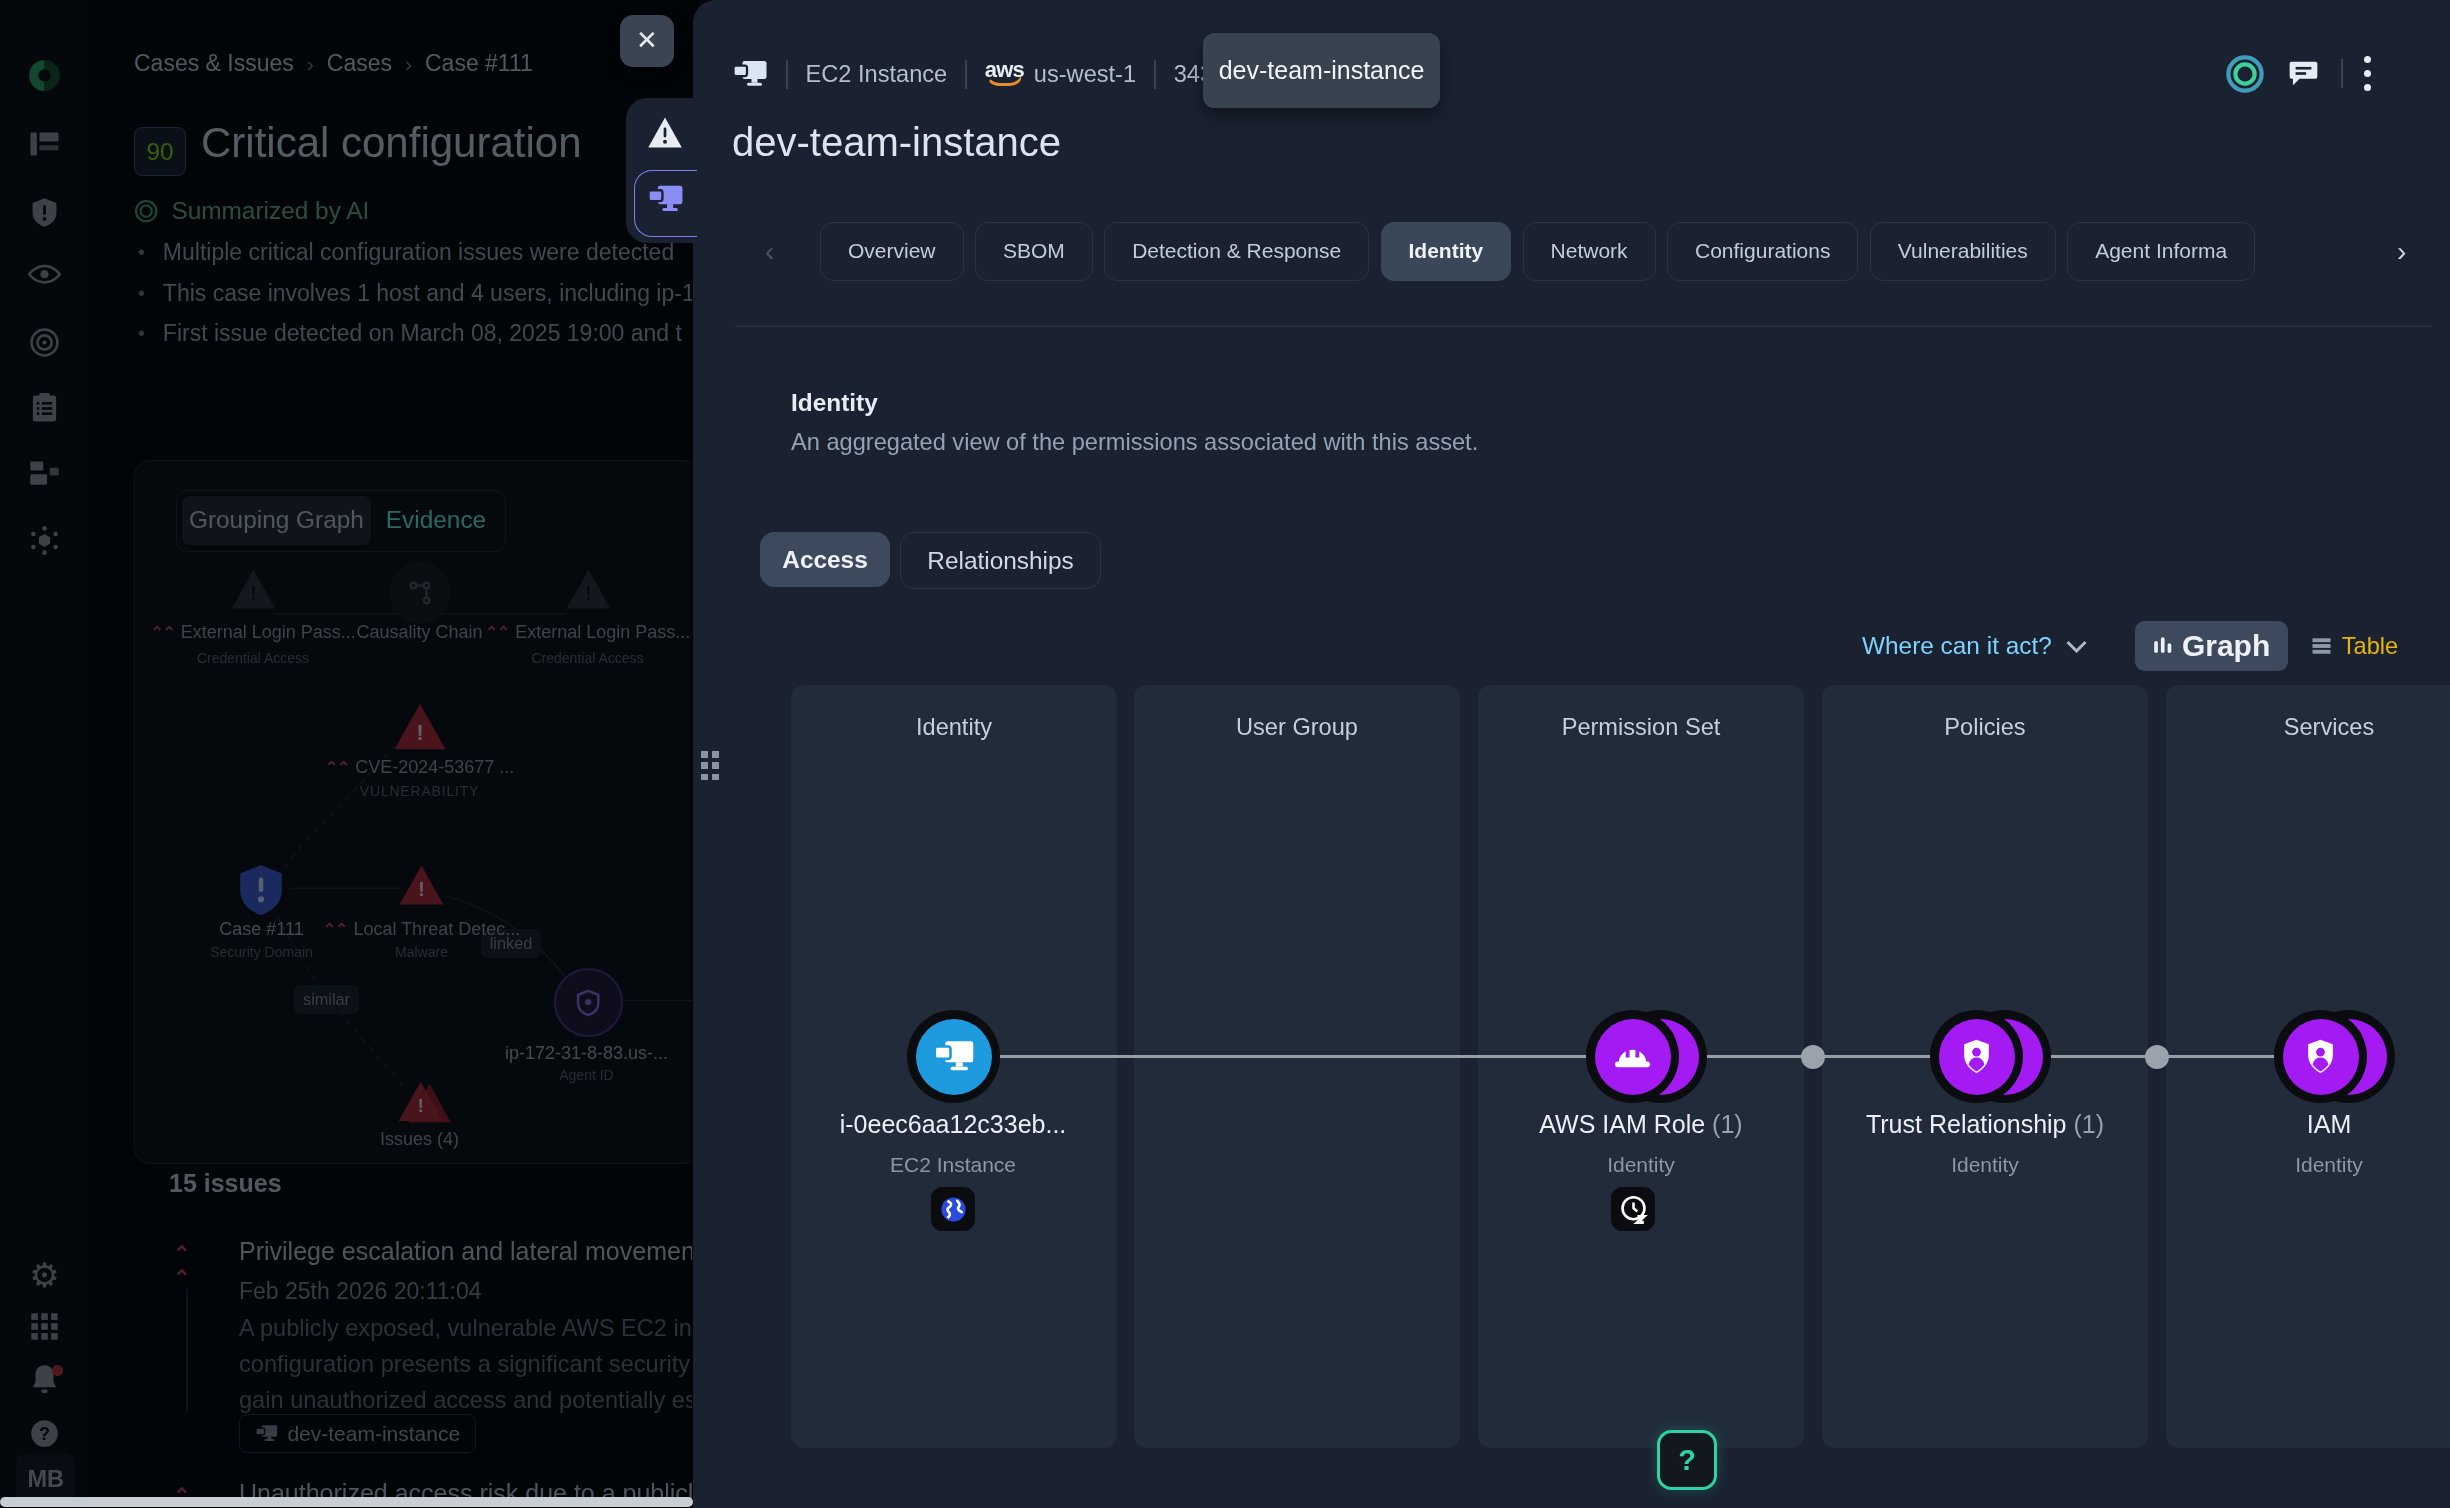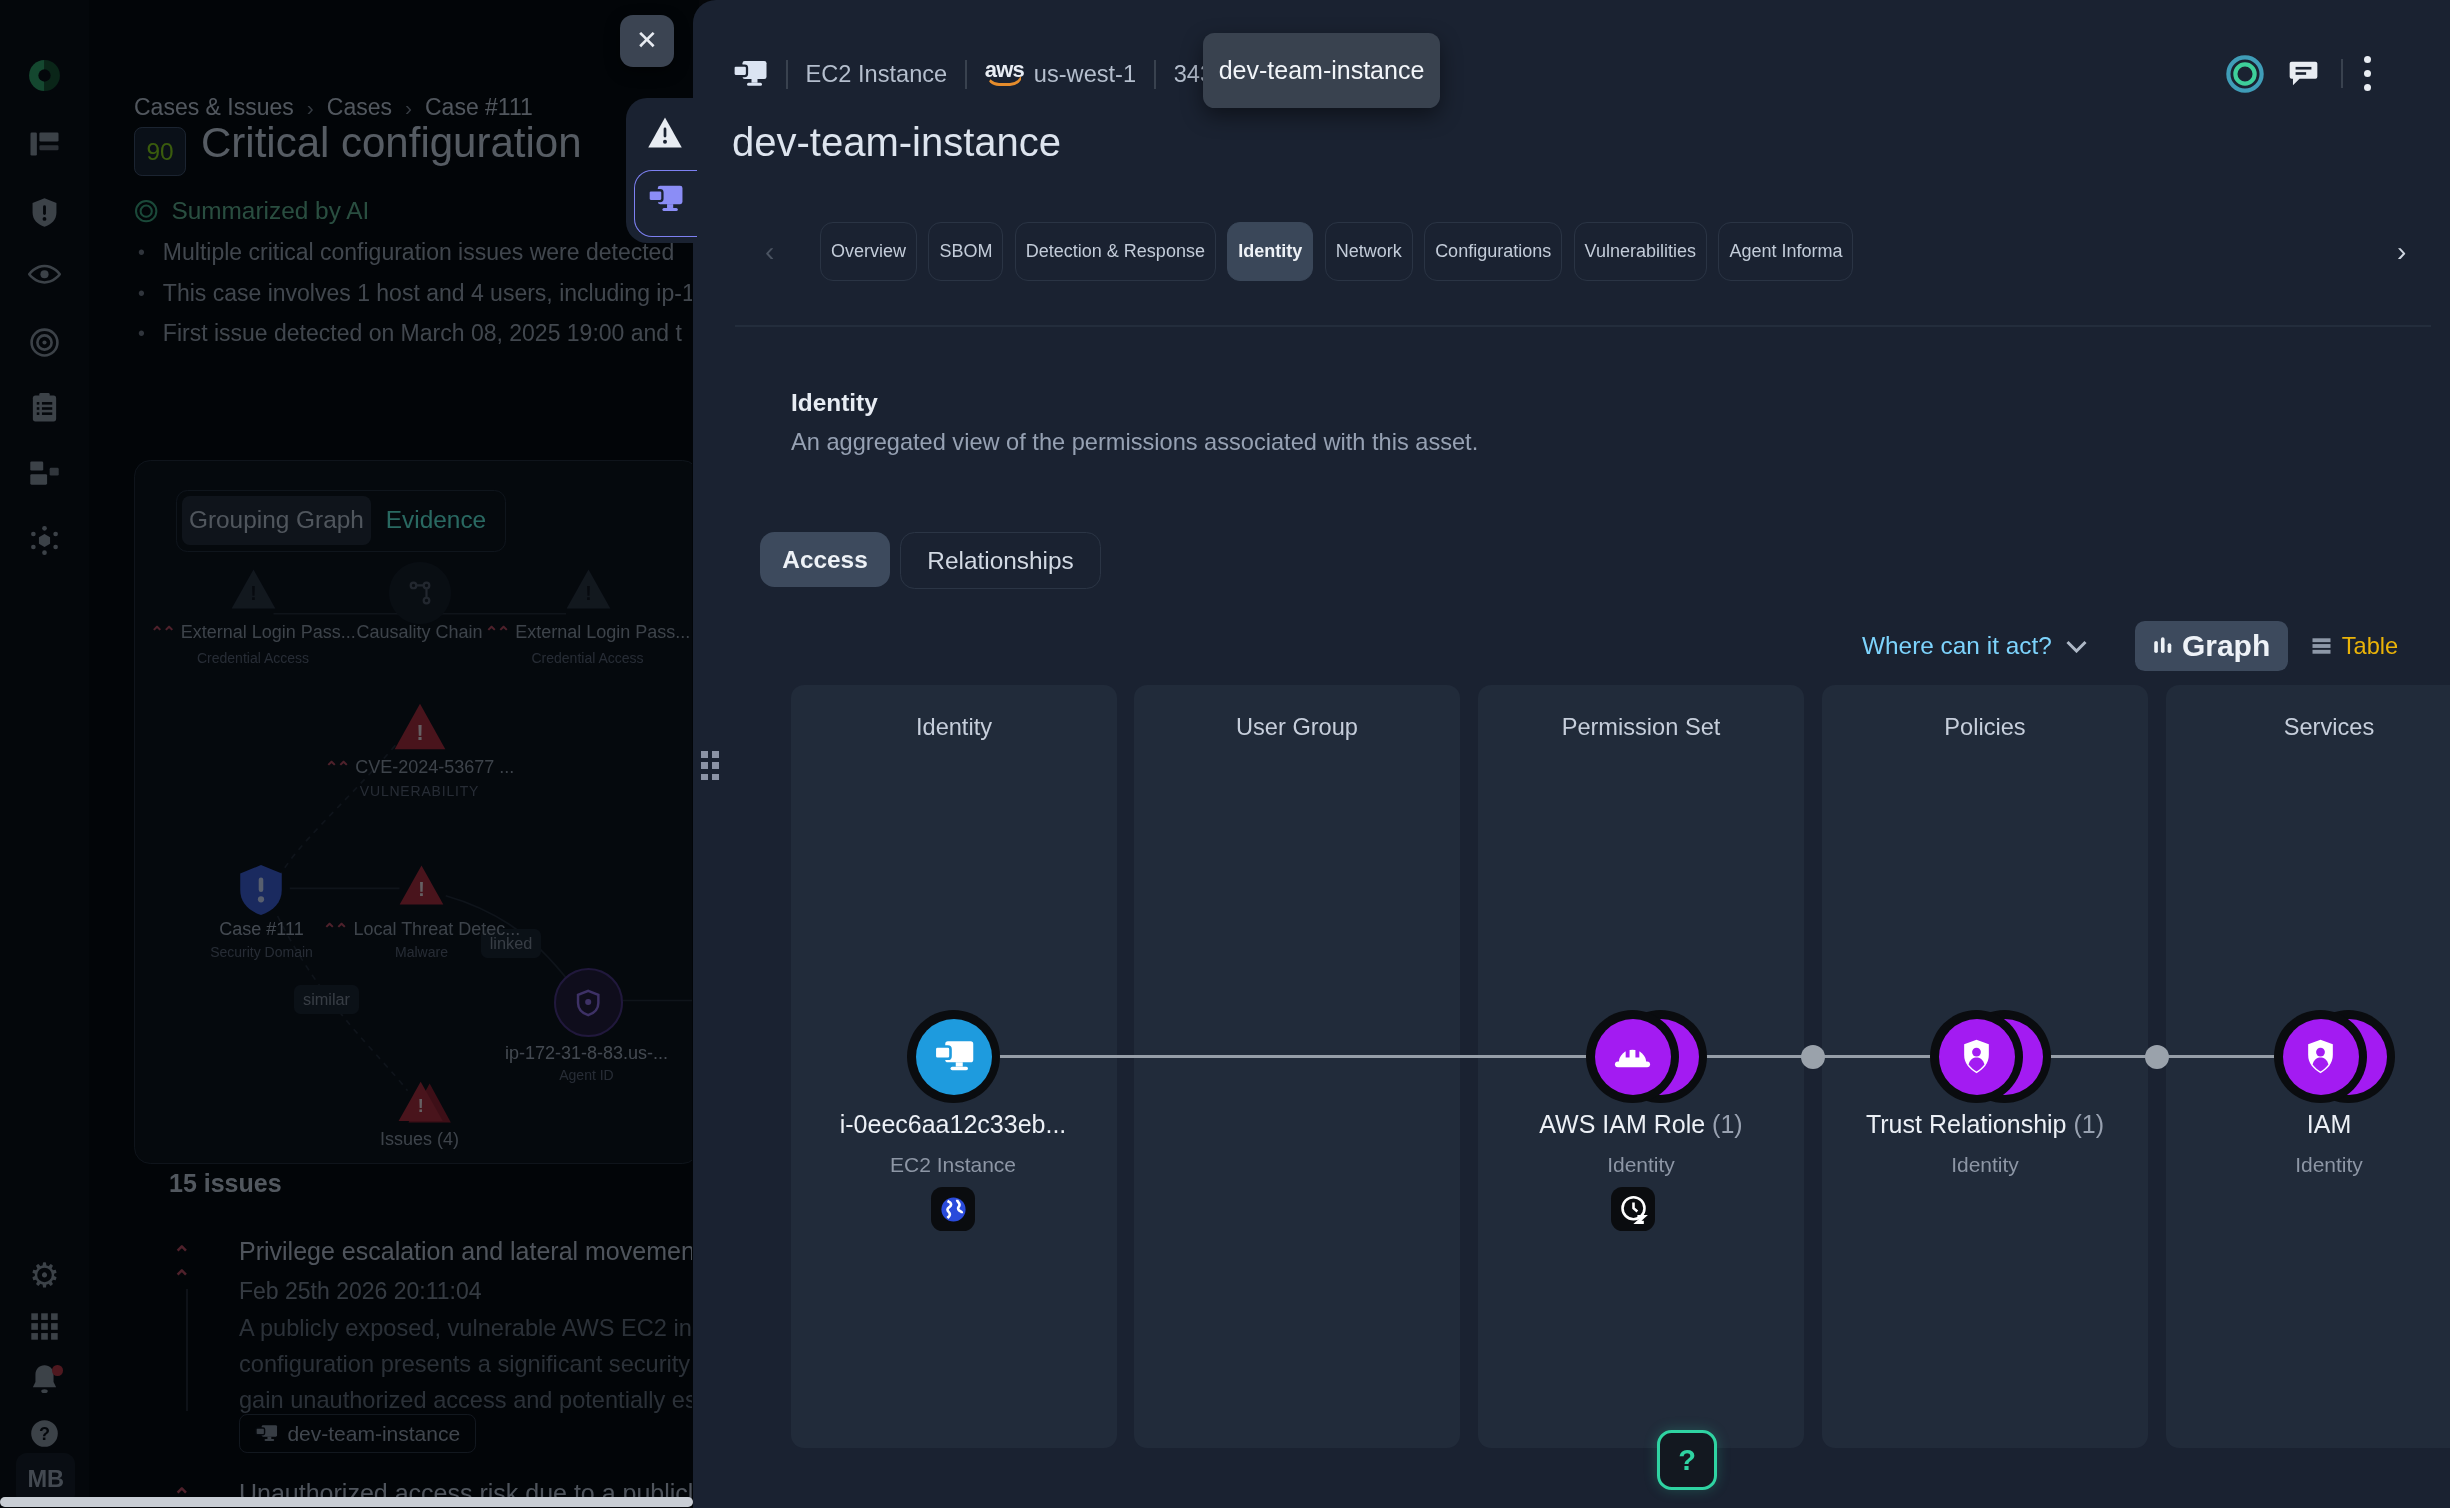--- a/index.html
+++ b/index.html
@@ -12,21 +12,21 @@
 
   
   .rail{left:0;top:0;width:89px;height:1509px;background:#0a0d12;z-index:1;}
   .rail-ic{position:absolute;left:0;width:89px;display:flex;justify-content:center;color:#8a919c;}
   .avatar{left:16.3px;top:1453px;width:59px;height:52px;border-radius:11.4px;background:#161b23;
           color:#9aa3b0;font-size:23.6px;font-weight:600;display:flex;align-items:center;justify-content:center;}
   .bell-dot{position:absolute;left:52px;top:1365px;width:10.6px;height:10.6px;border-radius:50%;background:#b3323e;}
 
   
   .bgpage{left:89px;top:0;width:603px;height:1509px;z-index:1;overflow:hidden;}
-  .crumb{left:45px;top:50px;gap:13px;font-size:23px;color:#b9c1cc;margin-top:44px;}
+  .crumb{left:45px;top:50px;gap:13px;font-size:23px;color:#b9c1cc;}
   .crumb .sep{color:#79818c;font-size:21px;}
   .score{left:45px;top:127px;width:50px;height:47px;border:1.6px solid #3f4f66;border-radius:8.1px;
          background:#18212e;color:#84cc16;font-size:24.4px;display:flex;align-items:center;justify-content:center;}
   .bigtitle{left:112px;top:119px;font-size:42px;font-weight:500;color:#c3ccd8;}
   .airow{left:45px;top:197px;gap:13px;font-size:24.4px;color:#5fae89;font-weight:500;}
   .bullet{left:49px;gap:18px;font-size:23px;color:#959ea9;}
   .bullet .dot{color:#6d7580;font-size:19.5px;}
 
   .card{left:45px;top:460px;width:563px;height:702px;background:#0c1016;border:1.6px solid #222a35;
         border-radius:16.3px;overflow:hidden;}
@@ -69,22 +69,22 @@
   .awsgrp{gap:9.8px;}
   .awstxt{color:#e8edf4;font-size:22px;font-weight:700;letter-spacing:-0.8px;line-height:16.3px;}
   .awssmile{width:33px;height:8.1px;border:2.4px solid transparent;border-bottom:3.3px solid #e58c2c;
             border-radius:0 0 18px 18px;margin-top:-4.9px;}
   .tooltip{left:510px;top:33px;width:237px;height:75px;background:#39424f;border-radius:11.4px;z-index:3;
            display:flex;align-items:center;justify-content:center;color:#f2f5f9;font-size:25px;
            box-shadow:0 8.1px 21px rgba(0,0,0,.45);}
   .ptitle{left:39px;top:120px;font-size:40px;font-weight:500;color:#dde4ee;}
 
   .tabs{left:127px;top:221px;width:1559px;height:60px;gap:11.4px;overflow:hidden;}
-  .tab{height:57px;padding:0 10px;border:1.6px solid #2a3444;border-radius:13px;display:flex;
-       align-items:center;font-size:18px;color:#c3ccd9;white-space:nowrap;flex:0 0 auto;}
+  .tab{height:57px;padding:0 27px;border:1.6px solid #2a3444;border-radius:13px;display:flex;
+       align-items:center;font-size:21px;color:#c3ccd9;white-space:nowrap;flex:0 0 auto;}
   .tab.sel{background:#3a4759;border-color:#3a4759;color:#eef2f7;font-weight:600;}
   .tabfade{left:1593px;top:218px;width:98px;height:68px;z-index:2;
            background:linear-gradient(to right,rgba(26,34,49,0),#1a2231 70%);}
   .chev{font-size:28px;color:#cfd6e0;}
   .chev.dim2{color:#4a5361;}
   .tabline{left:42px;top:325px;width:1696px;height:1.6px;background:#28324240;background:#283242;opacity:.7;}
 
   .sech{left:98px;top:389px;font-size:24.4px;font-weight:700;color:#e7ecf3;}
   .secd{left:98px;top:429px;font-size:23.6px;color:#96a1b3;}
 

